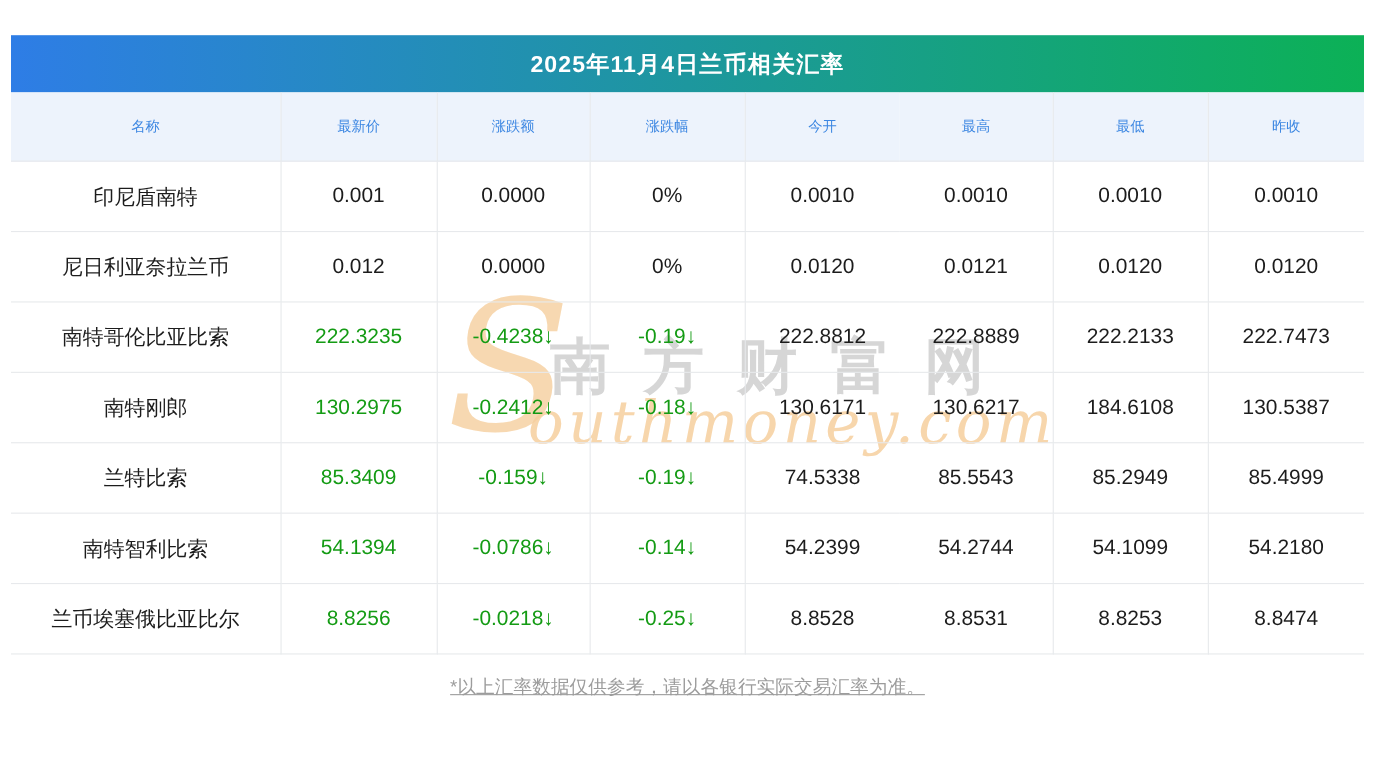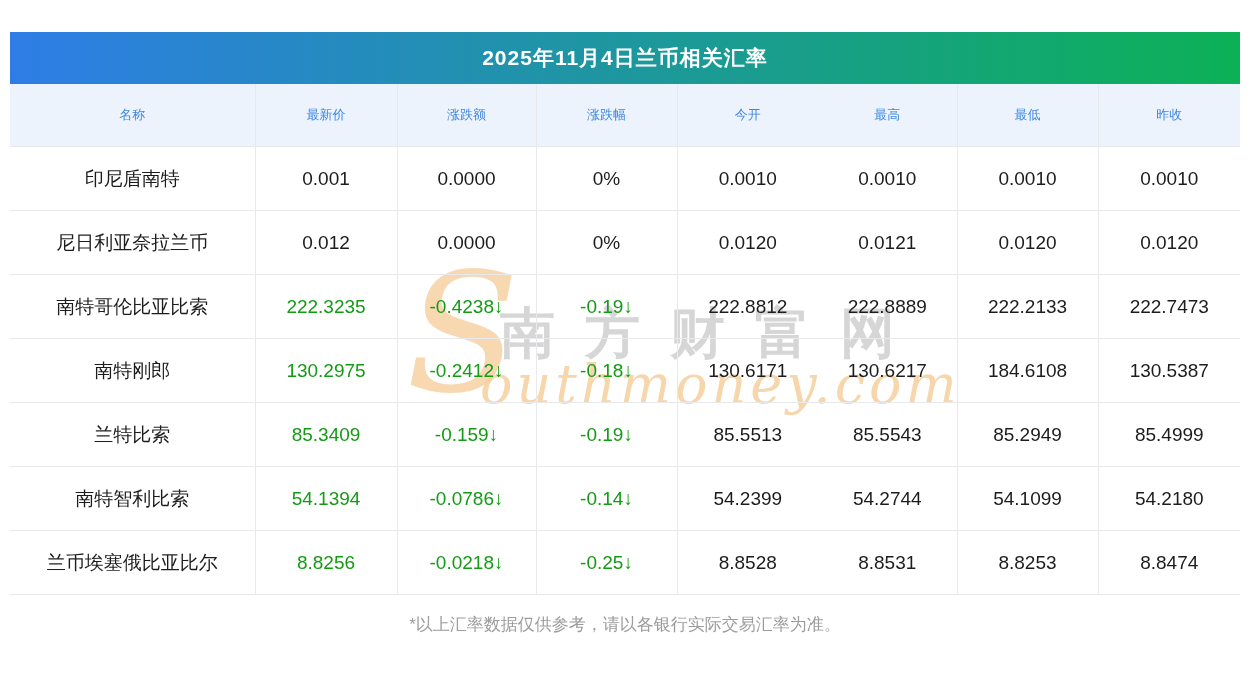--- a/index.html
+++ b/index.html
@@ -43,21 +43,21 @@
     position:absolute;left:490px;top:222px;line-height:1;white-space:nowrap;
     font-size:55px;font-weight:700;letter-spacing:30px;
     color:var(--watermark-gray,#d6d6d6);
     text-align:center;
   }
   .wm-en{
     position:absolute;left:470px;top:274px;line-height:1;white-space:nowrap;
     font-family:"DejaVu Serif","Liberation Serif",serif;font-style:italic;
     font-size:54px;letter-spacing:4px;color:var(--watermark-orange,#f6cf9e);opacity:.85;
   }
-  .footer{margin-top:18px;text-align:center;font-size:17px;color:var(--footer-text,#9c9c9c);}
+  .footer{margin-top:18px;text-align:center;font-size:17px;color:var(--footer-text,#9c9c9c);text-decoration:underline;}
 </style>
 </head>
 <body>
 
 <div class="banner">
   <span>2025年11月4日兰币相关汇率</span>
 </div>
 
 <div class="table-wrap">
 
@@ -129,21 +129,21 @@
         <td class="nbr">130.6171</td>
         <td>130.6217</td>
         <td>184.6108</td>
         <td class="nbr">130.5387</td>
       </tr>
       <tr>
         <td>兰特比索</td>
         <td class="green">85.3409</td>
         <td class="green">-0.159↓</td>
         <td class="green">-0.19↓</td>
-        <td class="nbr">85.5513</td>
+        <td class="nbr">74.5338</td>
         <td>85.5543</td>
         <td>85.2949</td>
         <td class="nbr">85.4999</td>
       </tr>
       <tr>
         <td>南特智利比索</td>
         <td class="green">54.1394</td>
         <td class="green">-0.0786↓</td>
         <td class="green">-0.14↓</td>
         <td class="nbr">54.2399</td>

